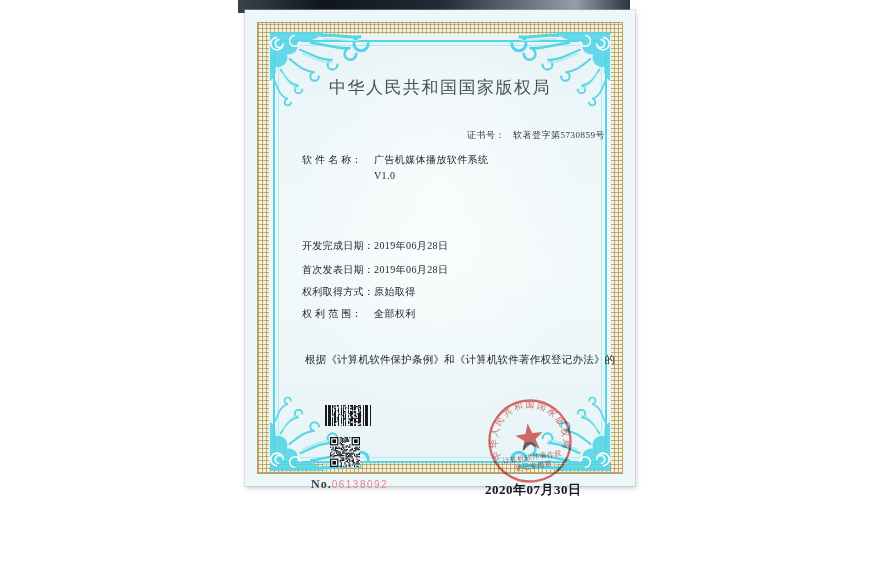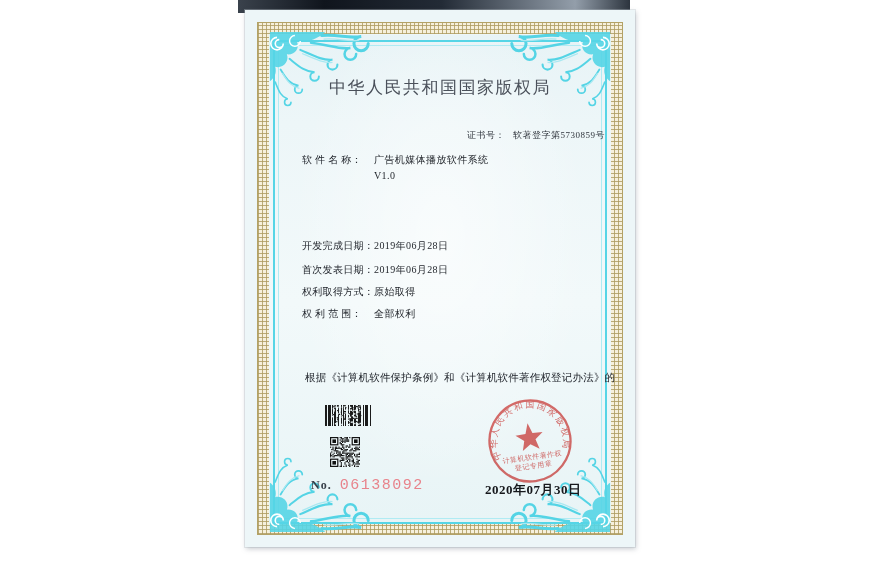--- a/index.html
+++ b/index.html
@@ -6,21 +6,21 @@
   .stage{
     position:relative;width:884px;height:572px;overflow:hidden;background:#ffffff;
     font-family:"Liberation Serif","DejaVu Serif",serif;color:#2b2f36;
   }
   
   .backdrop{
     position:absolute;left:238px;top:0;width:392px;height:13px;
     background:linear-gradient(90deg,#3a424c 0%,#10151d 22%,#232b36 52%,#939eaa 86%,#2c343e 100%);
   }
   .paper{
-    position:absolute;left:245px;top:10px;width:390px;height:537px;
+    position:absolute;left:245px;top:10px;width:390px;height:476px;
     background:#edf6f8;
     box-shadow:1px 2px 5px rgba(100,110,120,.35),0 0 0 1px rgba(190,200,205,.35);
   }
   .gold-band{
     position:absolute;inset:12px;box-sizing:border-box;
     background-color:#f6f0dc;
     background-image:
       repeating-linear-gradient(0deg, rgba(172,154,94,.8) 0 1px, transparent 1px 4px),
       repeating-linear-gradient(90deg, rgba(172,154,94,.8) 0 1px, transparent 1px 4px);
     border:1px solid #b3a266;
@@ -53,28 +53,28 @@
     font-size:23px;font-weight:bold;letter-spacing:2.5px;color:#1c2025;
   }
   .certno{
     position:absolute;top:119px;right:30px;font-size:9px;color:#2f343c;letter-spacing:.5px;
   }
   .certno .lbl{margin-right:8px;}
   .row{position:absolute;left:57px;font-size:10px;line-height:15.5px;white-space:nowrap;}
   .row .lbl{display:inline-block;width:72px;color:#23272e;letter-spacing:.3px;vertical-align:top;}
   .row .val{display:inline-block;color:#1e2228;letter-spacing:.4px;vertical-align:top;}
   .stmt{position:absolute;left:38px;font-size:10.5px;letter-spacing:.2px;color:#23272e;white-space:nowrap;}
-  .stmt.l1{top:361px;text-indent:22px;}
+  .stmt.l1{top:343px;text-indent:22px;}
   .stmt.l2{top:368px;}
 
   .barcode{position:absolute;left:80px;top:395px;width:47px;height:21px;}
   .qr{position:absolute;left:85px;top:427px;width:30px;height:30px;}
   .serial{position:absolute;left:66px;top:467px;font-size:12px;white-space:nowrap;}
   .serial .no{color:#39404a;font-weight:bold;letter-spacing:1px;margin-top:48px;}
-  .serial .num{font-family:Liberation Mono, monospace;font-size:15px;color:#e8838b;letter-spacing:1.5px;margin-left:8px;}
+  .serial .num{font-family:Liberation Sans, sans-serif;font-size:10px;color:#e8838b;letter-spacing:1.5px;}
   .issue-date{
     position:absolute;left:240px;top:471px;font-size:13px;font-weight:600;
     color:#16181c;letter-spacing:.5px;white-space:nowrap;
   }
   .seal{
     position:absolute;left:240px;top:386px;width:90px;height:90px;
     transform:rotate(-8deg);opacity:.85;mix-blend-mode:multiply;
   }
   .defs-hidden{position:absolute;width:0;height:0;overflow:hidden;}
 </style>

